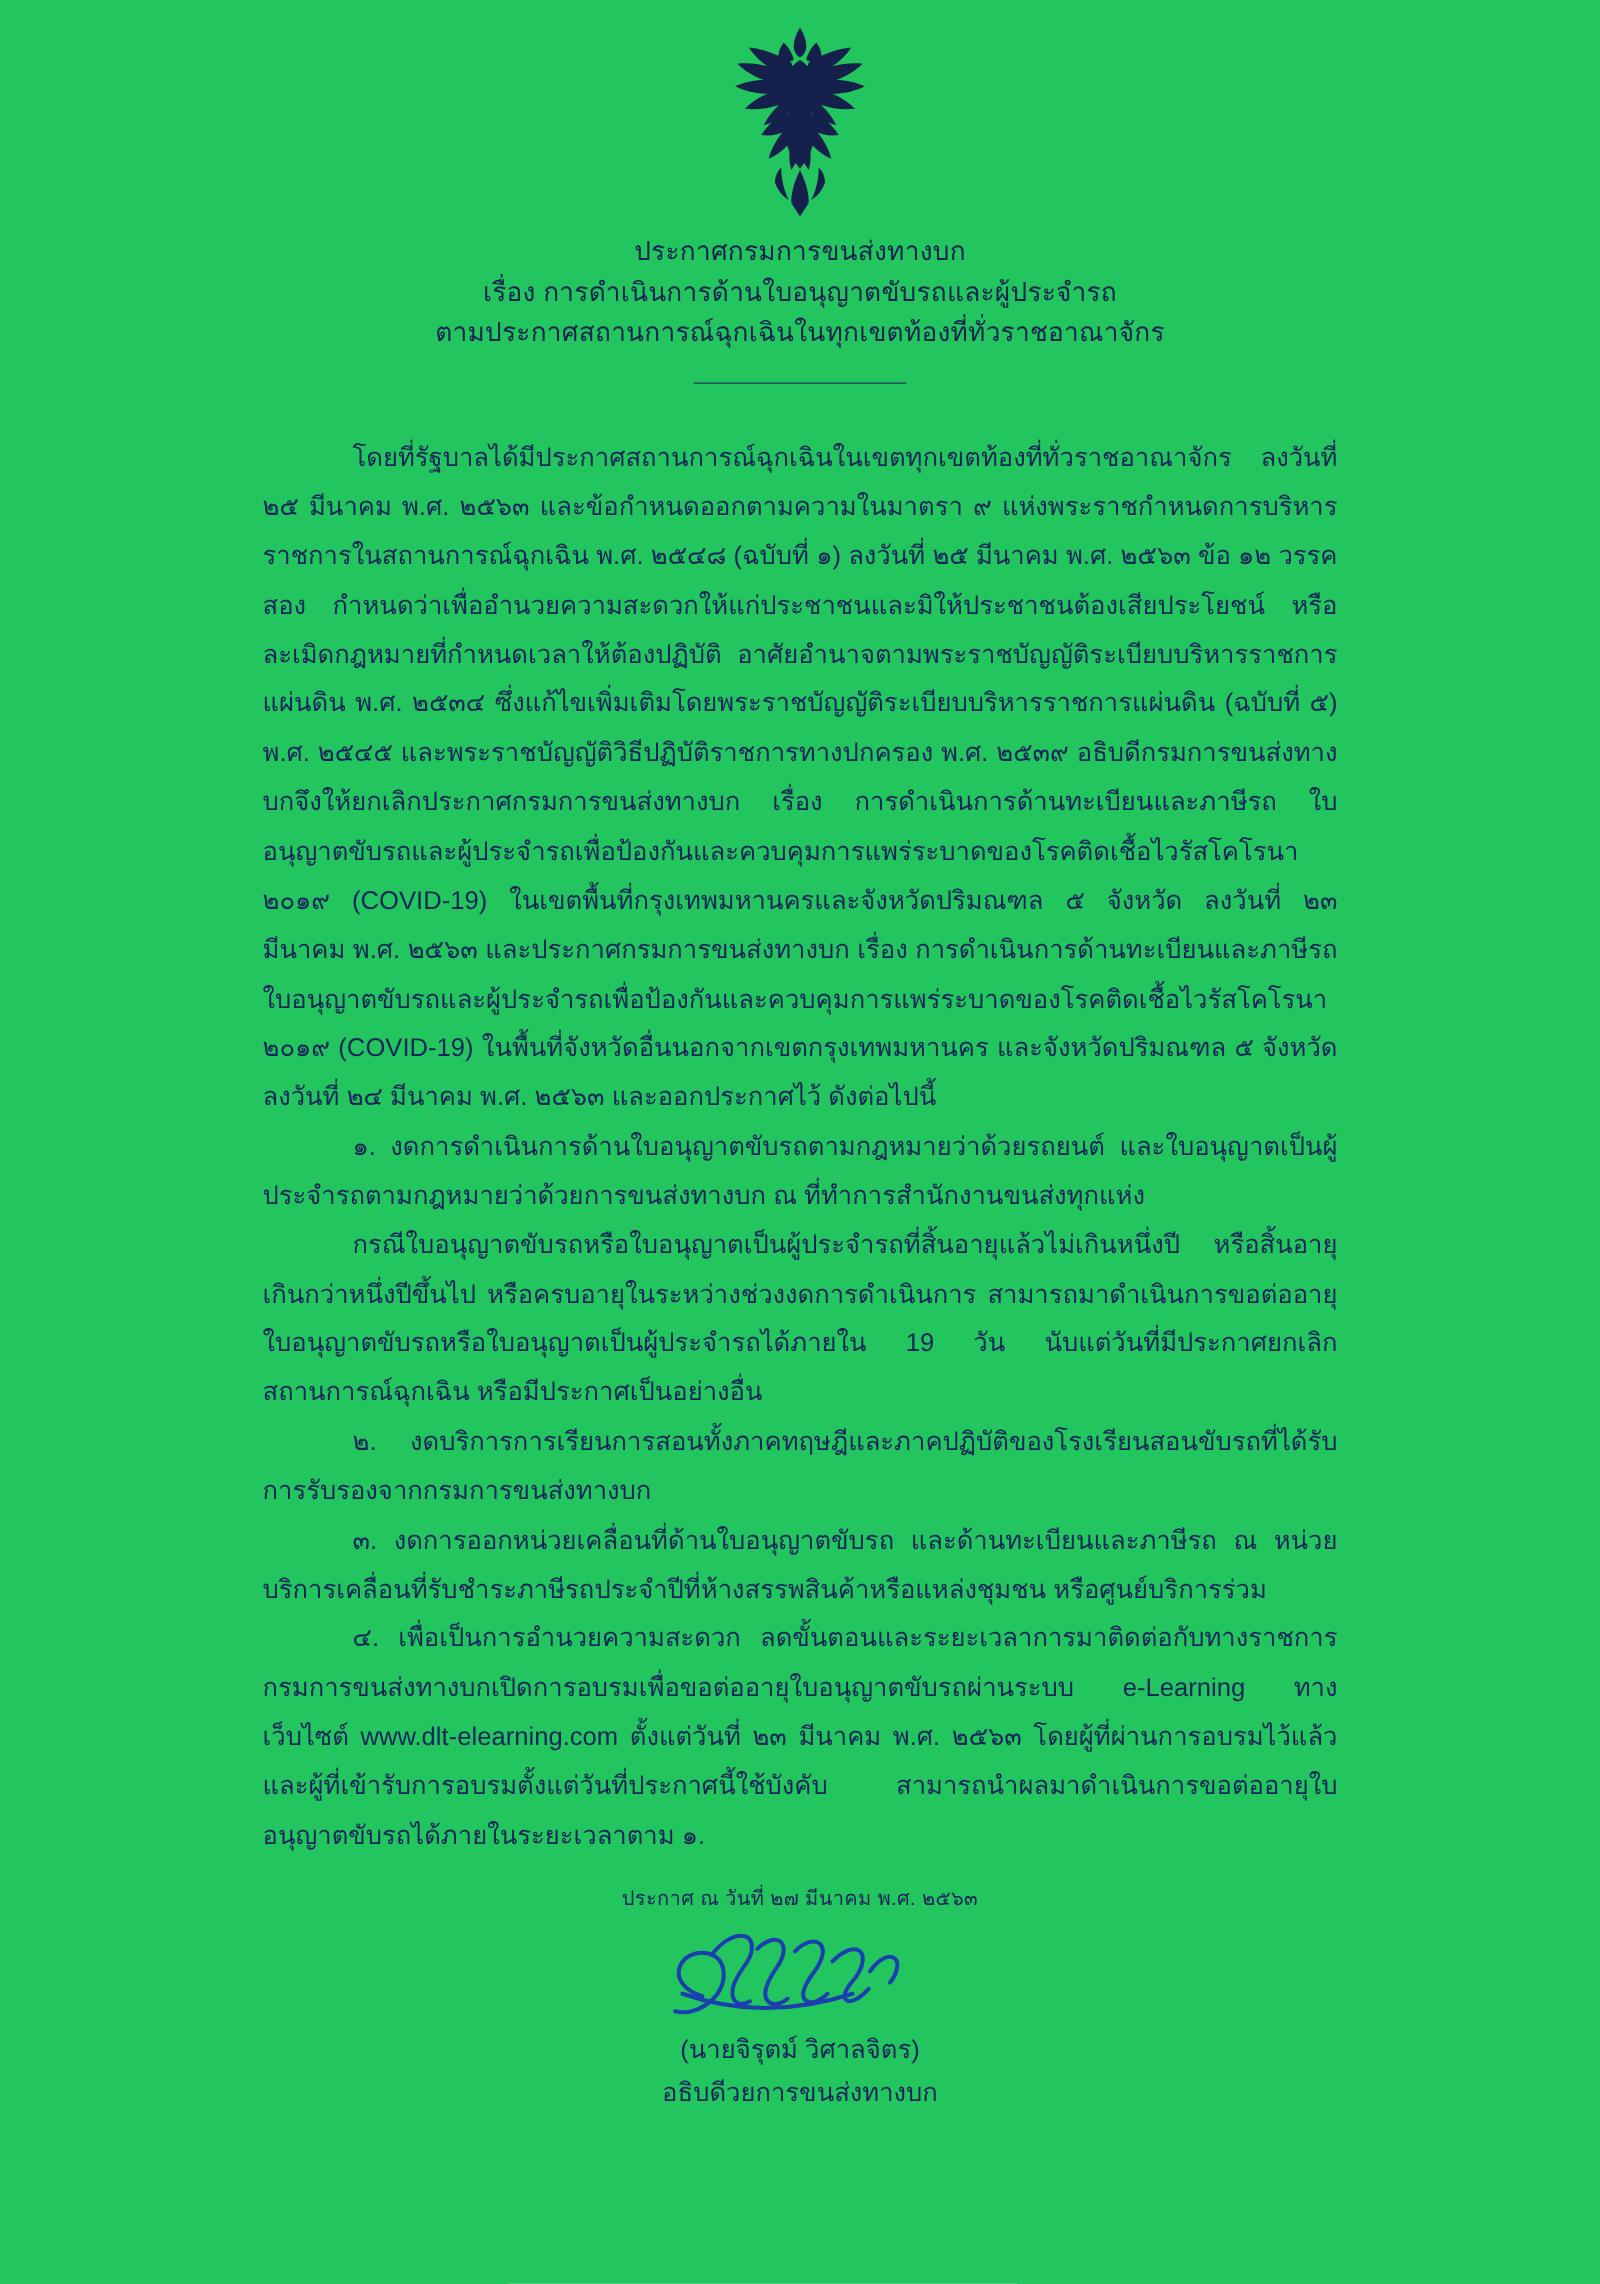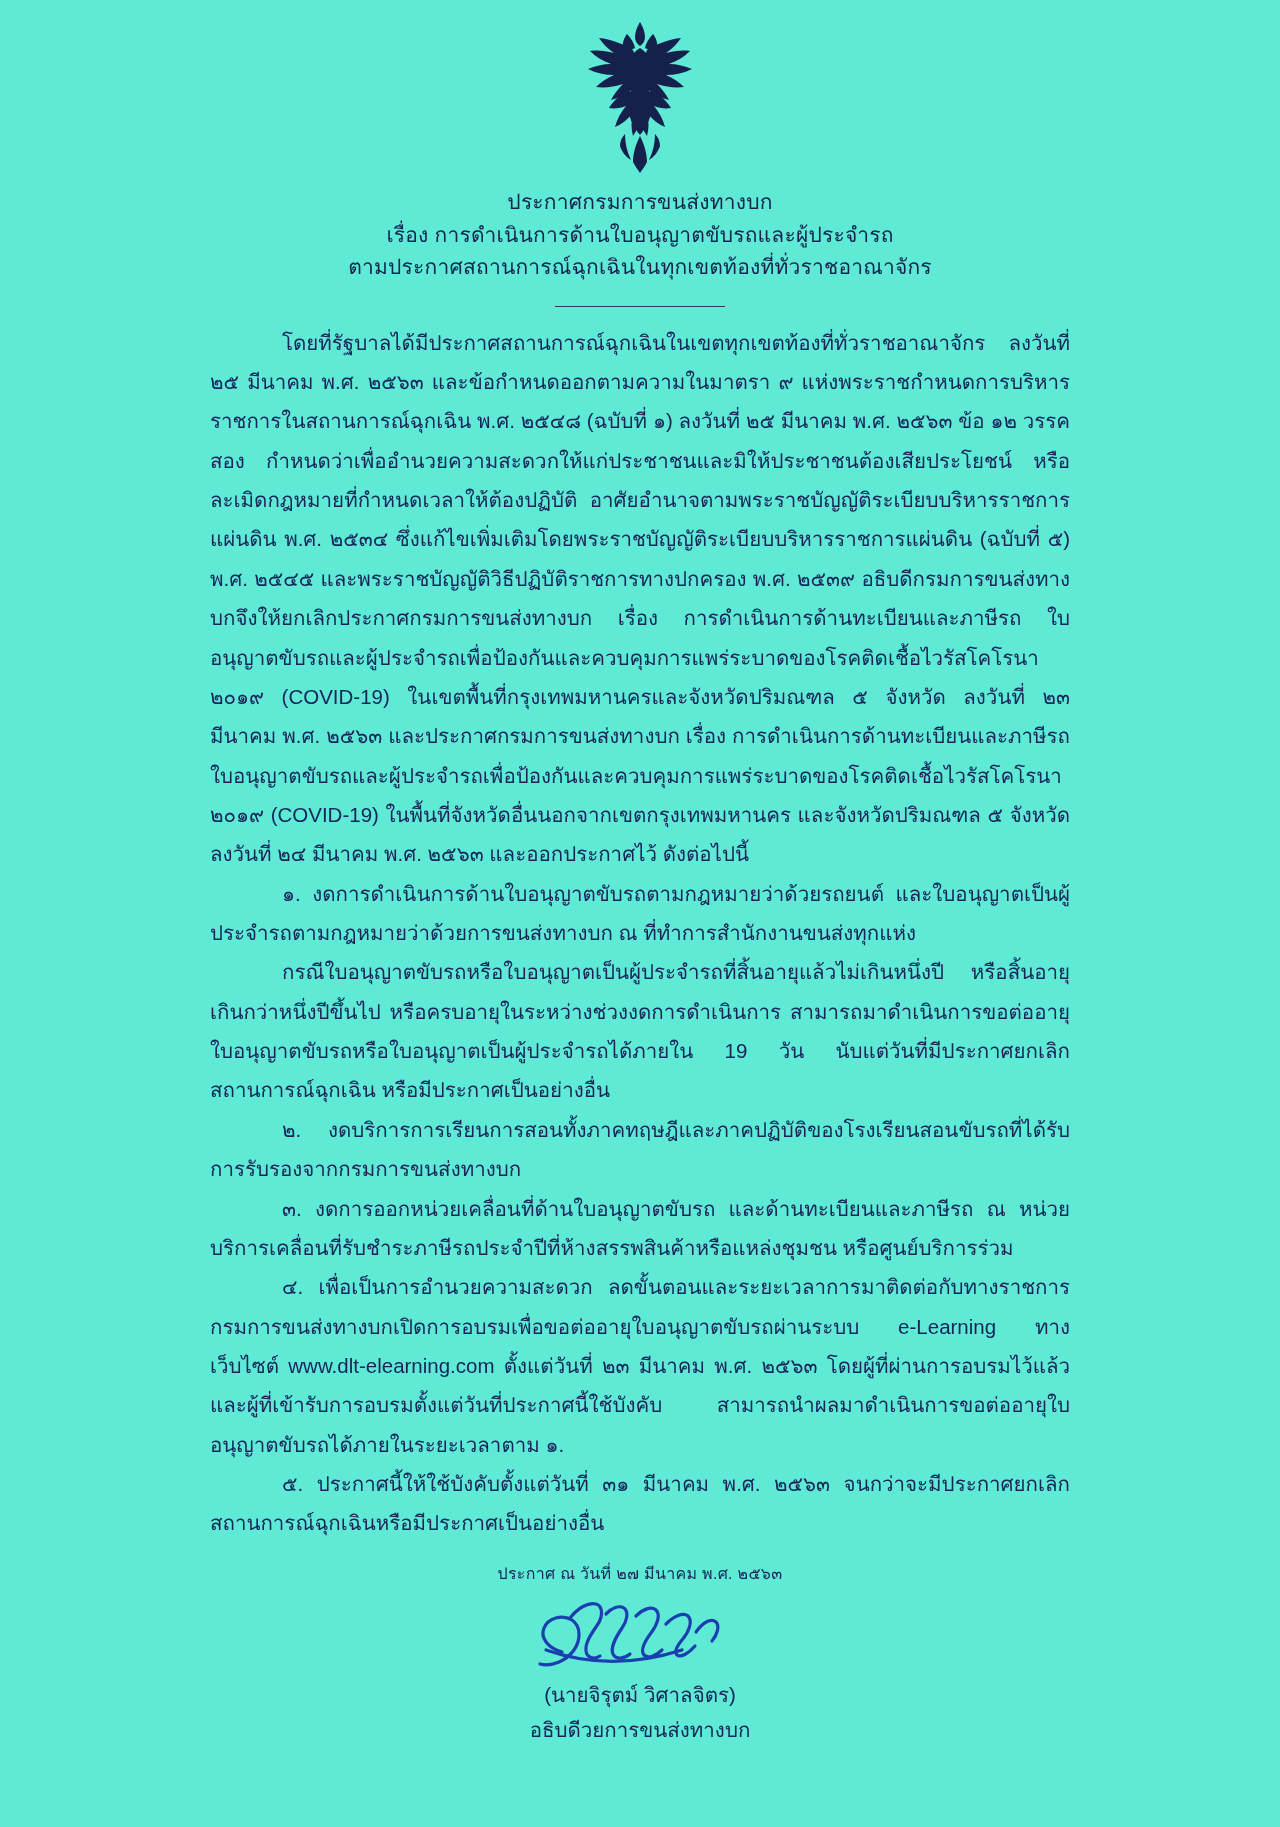--- a/index.html
+++ b/index.html
@@ -15,21 +15,21 @@
     position: relative;
     overflow: hidden;
   }
 
   .page {
     position: relative;
     width: 1280px;
     height: 1827px;
     box-sizing: border-box;
     padding: 0;
-    background: #5eead4;
+    background: #22c55e;
   }
 
   
   .emblem-wrap {
     width: 100%;
     display: flex;
     justify-content: center;
     padding-top: 16px;
   }
   .emblem {
@@ -51,21 +51,21 @@
 
   .rule {
     width: 170px;
     height: 1px;
     background: #2a3a66;
     margin: 22px auto 0 auto;
   }
 
   
   .body {
-    margin: 16px auto 0 auto;
+    margin: 40px auto 0 auto;
     width: 860px;
     font-size: 20.5px;
     line-height: 1.92;
     color: #17255a;
     text-align: left;
   }
   .para {
     margin: 0 0 0 0;
     text-indent: 72px;
     text-align: justify;
@@ -134,21 +134,20 @@
 
   <div class="rule"></div>
 
   <div class="body">
     <p class="para">โดยที่รัฐบาลได้มีประกาศสถานการณ์ฉุกเฉินในเขตทุกเขตท้องที่ทั่วราชอาณาจักร ลงวันที่ ๒๕ มีนาคม พ.ศ. ๒๕๖๓ และข้อกำหนดออกตามความในมาตรา ๙ แห่งพระราชกำหนดการบริหารราชการในสถานการณ์ฉุกเฉิน พ.ศ. ๒๕๔๘ (ฉบับที่ ๑) ลงวันที่ ๒๕ มีนาคม พ.ศ. ๒๕๖๓ ข้อ ๑๒ วรรคสอง กำหนดว่าเพื่ออำนวยความสะดวกให้แก่ประชาชนและมิให้ประชาชนต้องเสียประโยชน์ หรือละเมิดกฎหมายที่กำหนดเวลาให้ต้องปฏิบัติ อาศัยอำนาจตามพระราชบัญญัติระเบียบบริหารราชการแผ่นดิน พ.ศ. ๒๕๓๔ ซึ่งแก้ไขเพิ่มเติมโดยพระราชบัญญัติระเบียบบริหารราชการแผ่นดิน (ฉบับที่ ๕) พ.ศ. ๒๕๔๕ และพระราชบัญญัติวิธีปฏิบัติราชการทางปกครอง พ.ศ. ๒๕๓๙ อธิบดีกรมการขนส่งทางบกจึงให้ยกเลิกประกาศกรมการขนส่งทางบก เรื่อง การดำเนินการด้านทะเบียนและภาษีรถ ใบอนุญาตขับรถและผู้ประจำรถเพื่อป้องกันและควบคุมการแพร่ระบาดของโรคติดเชื้อไวรัสโคโรนา ๒๐๑๙ (COVID-19) ในเขตพื้นที่กรุงเทพมหานครและจังหวัดปริมณฑล ๕ จังหวัด ลงวันที่ ๒๓ มีนาคม พ.ศ. ๒๕๖๓ และประกาศกรมการขนส่งทางบก เรื่อง การดำเนินการด้านทะเบียนและภาษีรถ ใบอนุญาตขับรถและผู้ประจำรถเพื่อป้องกันและควบคุมการแพร่ระบาดของโรคติดเชื้อไวรัสโคโรนา ๒๐๑๙ (COVID-19) ในพื้นที่จังหวัดอื่นนอกจากเขตกรุงเทพมหานคร และจังหวัดปริมณฑล ๕ จังหวัด ลงวันที่ ๒๔ มีนาคม พ.ศ. ๒๕๖๓ และออกประกาศไว้ ดังต่อไปนี้</p>
     <p class="para">๑. งดการดำเนินการด้านใบอนุญาตขับรถตามกฎหมายว่าด้วยรถยนต์ และใบอนุญาตเป็นผู้ประจำรถตามกฎหมายว่าด้วยการขนส่งทางบก ณ ที่ทำการสำนักงานขนส่งทุกแห่ง</p>
     <p class="para">กรณีใบอนุญาตขับรถหรือใบอนุญาตเป็นผู้ประจำรถที่สิ้นอายุแล้วไม่เกินหนึ่งปี หรือสิ้นอายุเกินกว่าหนึ่งปีขึ้นไป หรือครบอายุในระหว่างช่วงงดการดำเนินการ สามารถมาดำเนินการขอต่ออายุใบอนุญาตขับรถหรือใบอนุญาตเป็นผู้ประจำรถได้ภายใน 19 วัน นับแต่วันที่มีประกาศยกเลิกสถานการณ์ฉุกเฉิน หรือมีประกาศเป็นอย่างอื่น</p>
     <p class="para">๒. งดบริการการเรียนการสอนทั้งภาคทฤษฎีและภาคปฏิบัติของโรงเรียนสอนขับรถที่ได้รับการรับรองจากกรมการขนส่งทางบก</p>
     <p class="para">๓. งดการออกหน่วยเคลื่อนที่ด้านใบอนุญาตขับรถ และด้านทะเบียนและภาษีรถ ณ หน่วยบริการเคลื่อนที่รับชำระภาษีรถประจำปีที่ห้างสรรพสินค้าหรือแหล่งชุมชน หรือศูนย์บริการร่วม</p>
     <p class="para">๔. เพื่อเป็นการอำนวยความสะดวก ลดขั้นตอนและระยะเวลาการมาติดต่อกับทางราชการ กรมการขนส่งทางบกเปิดการอบรมเพื่อขอต่ออายุใบอนุญาตขับรถผ่านระบบ e-Learning ทางเว็บไซต์ www.dlt-elearning.com ตั้งแต่วันที่ ๒๓ มีนาคม พ.ศ. ๒๕๖๓ โดยผู้ที่ผ่านการอบรมไว้แล้ว และผู้ที่เข้ารับการอบรมตั้งแต่วันที่ประกาศนี้ใช้บังคับ สามารถนำผลมาดำเนินการขอต่ออายุใบอนุญาตขับรถได้ภายในระยะเวลาตาม ๑.</p>
-    <p class="para">๕. ประกาศนี้ให้ใช้บังคับตั้งแต่วันที่ ๓๑ มีนาคม พ.ศ. ๒๕๖๓ จนกว่าจะมีประกาศยกเลิกสถานการณ์ฉุกเฉินหรือมีประกาศเป็นอย่างอื่น</p>
   </div>
 
   <div class="sig-date">ประกาศ ณ วันที่ ๒๗ มีนาคม พ.ศ. ๒๕๖๓</div>
 
   <div class="sig-mark">
     <svg width="260" height="88" viewBox="0 0 260 88" aria-hidden="true">
       <g fill="none" stroke="#1b3fae" stroke-width="3.2" stroke-linecap="round" stroke-linejoin="round">
         <path d="M52 62 c-14 -4 -22 -14 -18 -24 c4 -10 18 -14 28 -8 c9 6 9 20 2 30 c-8 11 -22 17 -34 14"></path>
         <path d="M60 28 c8 -10 18 -16 26 -14 c7 2 7 12 2 20 c-6 9 -13 18 -12 27 c1 7 8 9 14 5"></path>
         <path d="M96 24 c6 -6 13 -9 18 -6 c5 4 3 13 -2 20 c-6 9 -12 19 -9 26 c3 6 11 5 17 0"></path>

